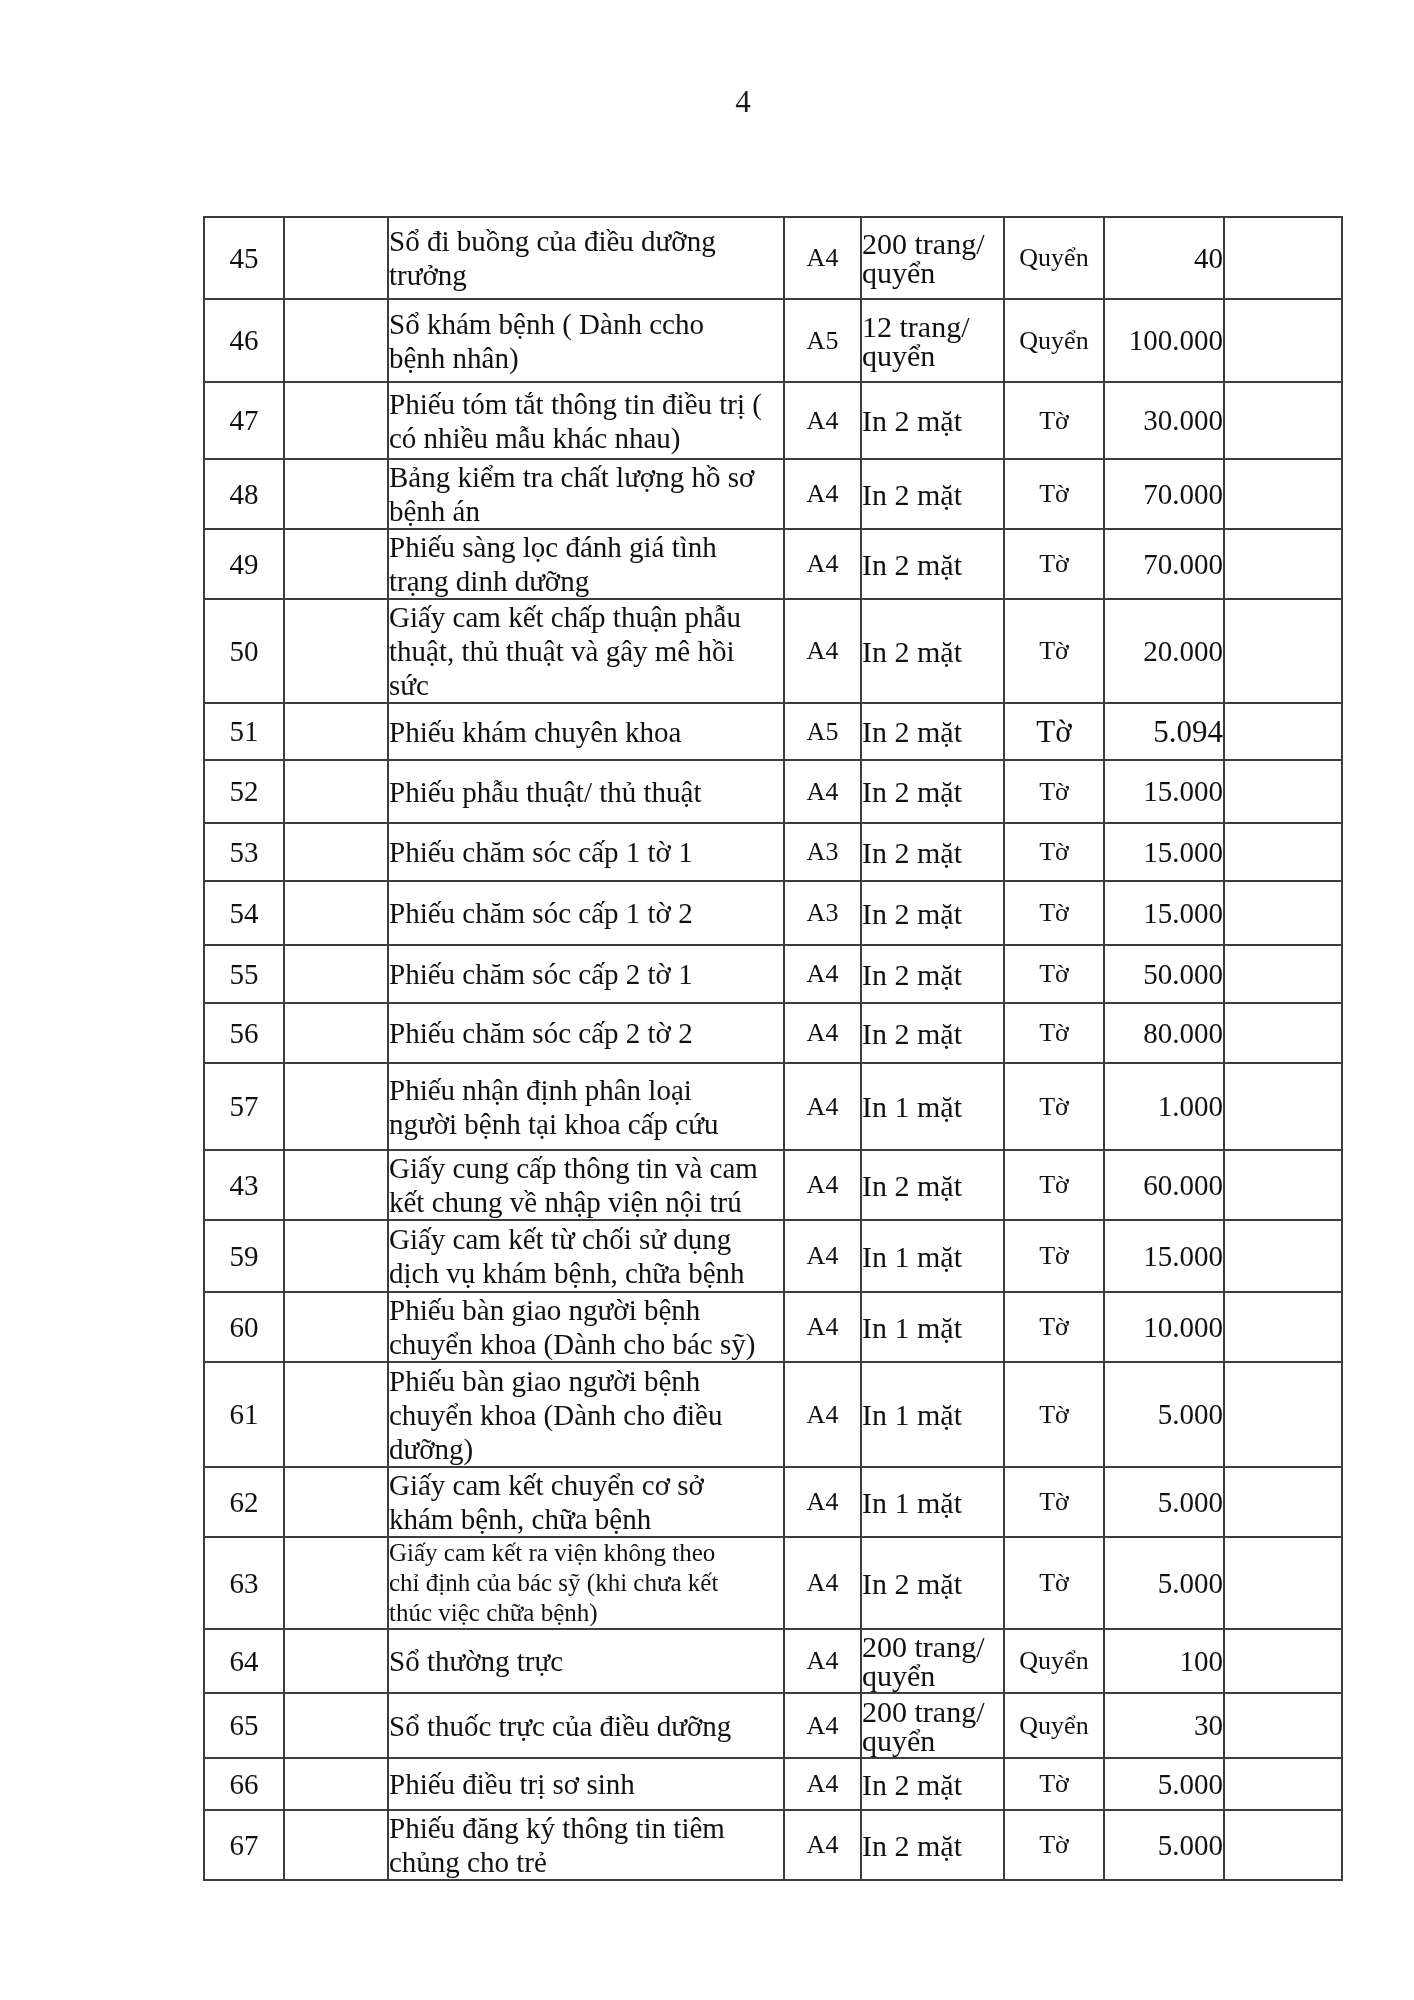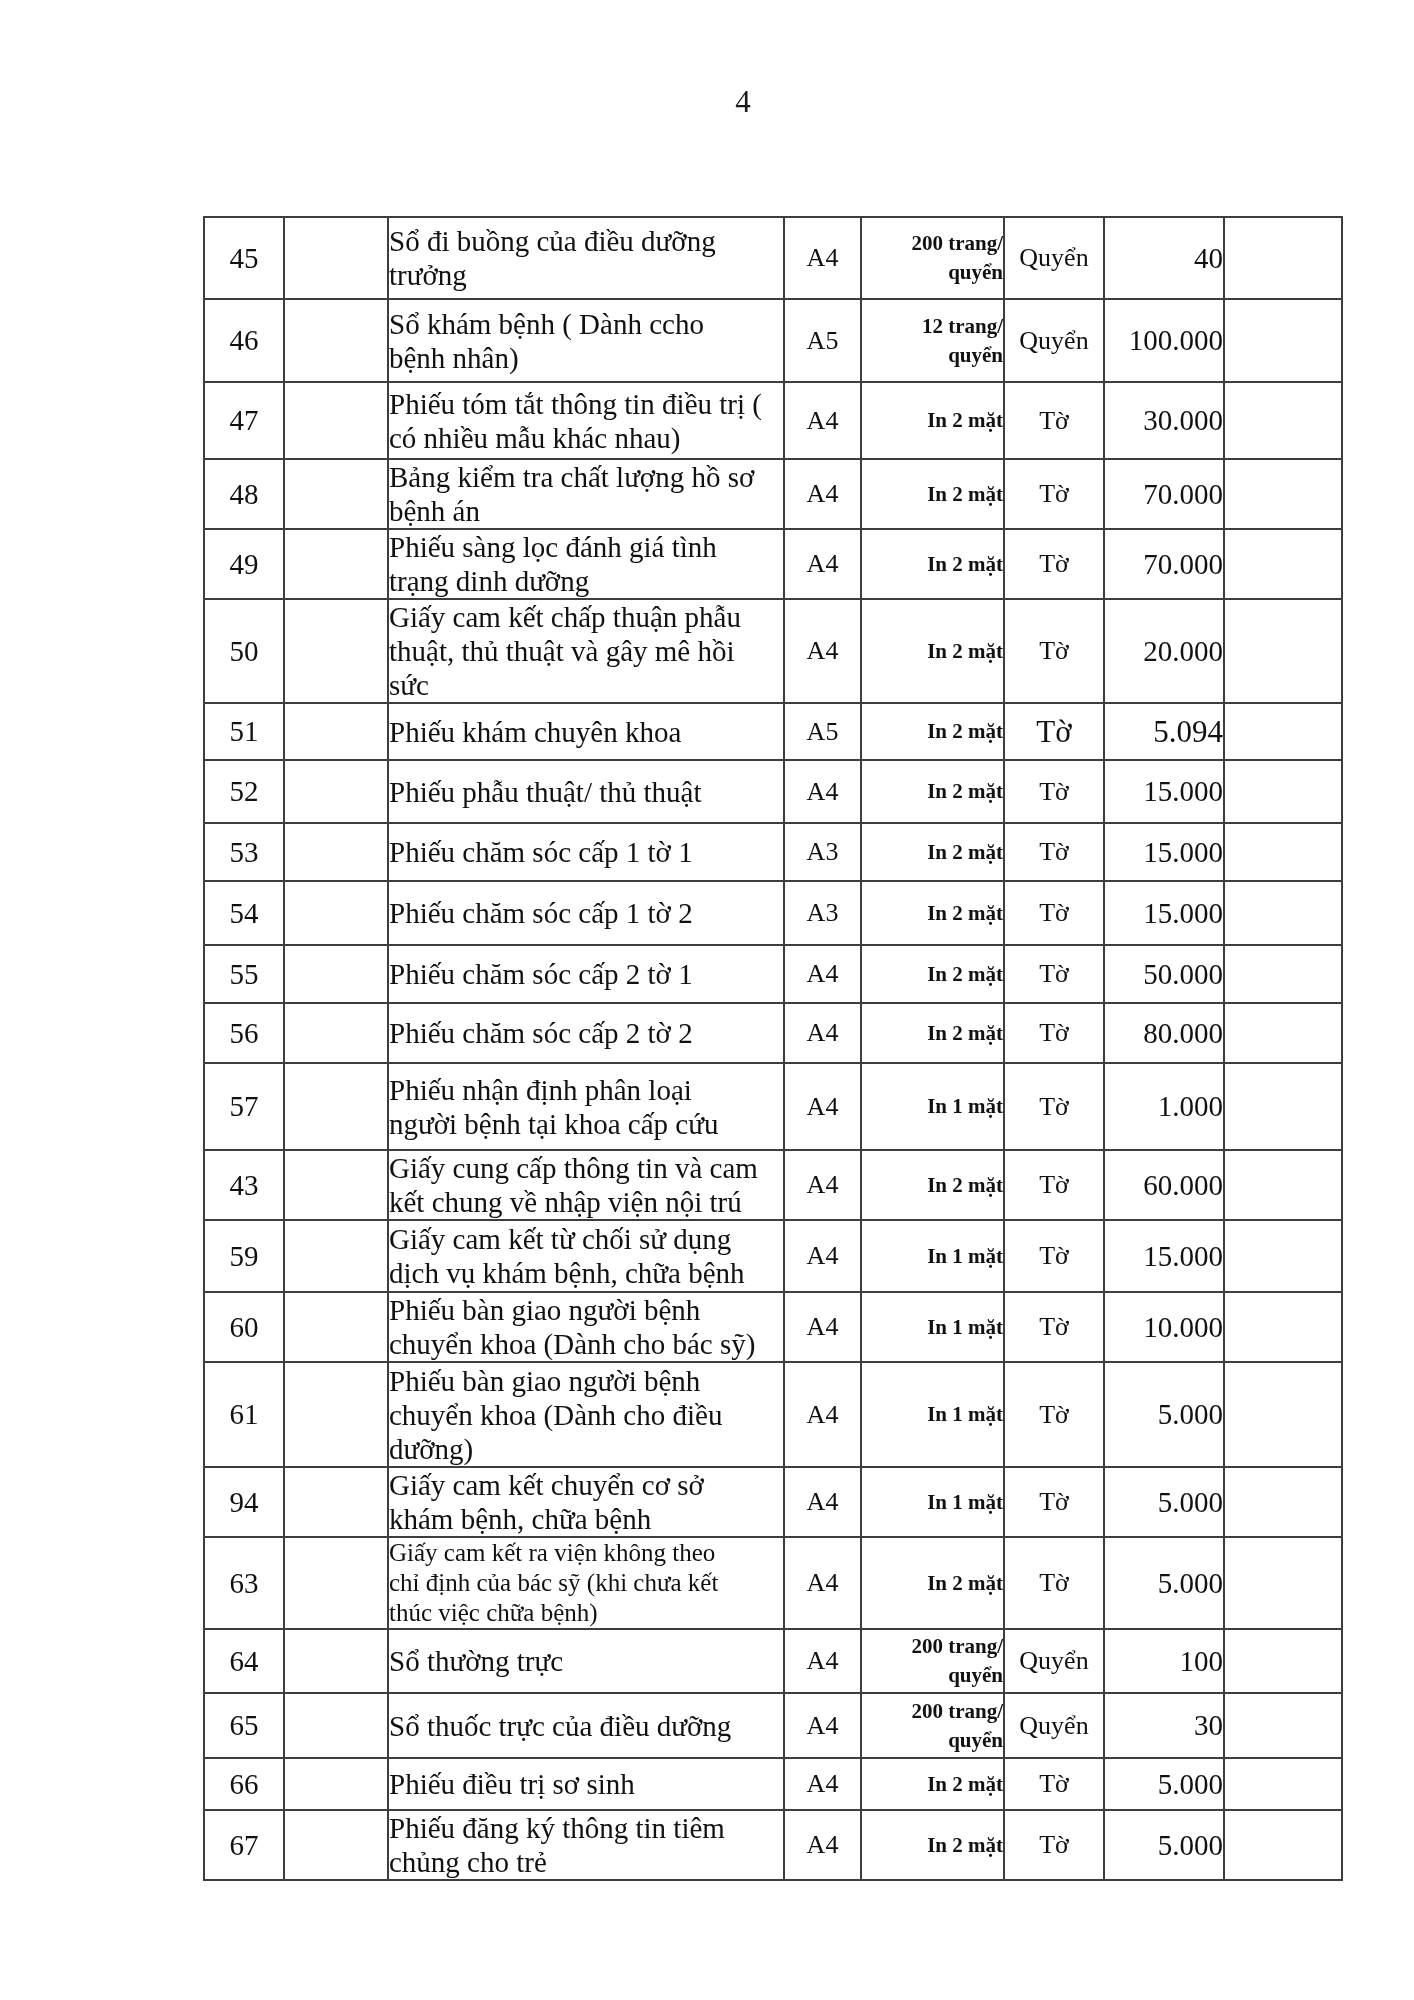--- a/index.html
+++ b/index.html
@@ -49,25 +49,24 @@
     padding-right: 6px;
     font-size: 29px;
     line-height: 34px;
     white-space: pre-line;
   }
   td.c-size {
     text-align: center;
     font-size: 26px;
   }
   td.c-print {
-    text-align: right;
-    font-size: 21px;
+    text-align: left;
+    font-size: 30px;
     line-height: 29px;
     white-space: pre-line;
-    font-weight: bold;
   }
   td.c-unit {
     text-align: center;
     font-size: 26px;
   }
   td.c-qty {
     text-align: right;
     padding-right: 14px;
     font-size: 29px;
   }
@@ -278,21 +277,21 @@
       <td class="c-name">Phiếu bàn giao người bệnh
 chuyển khoa (Dành cho điều
 dưỡng)</td>
       <td class="c-size">A4</td>
       <td class="c-print">In 1 mặt</td>
       <td class="c-unit">Tờ</td>
       <td class="c-qty">5.000</td>
       <td class="c-last"></td>
     </tr>
         <tr style="height: 65px;">
-      <td class="c-stt">94</td>
+      <td class="c-stt">62</td>
       <td class="c-blank"></td>
       <td class="c-name">Giấy cam kết chuyển cơ sở
 khám bệnh, chữa bệnh</td>
       <td class="c-size">A4</td>
       <td class="c-print">In 1 mặt</td>
       <td class="c-unit">Tờ</td>
       <td class="c-qty">5.000</td>
       <td class="c-last"></td>
     </tr>
         <tr class="small-name" style="height: 91px;">

